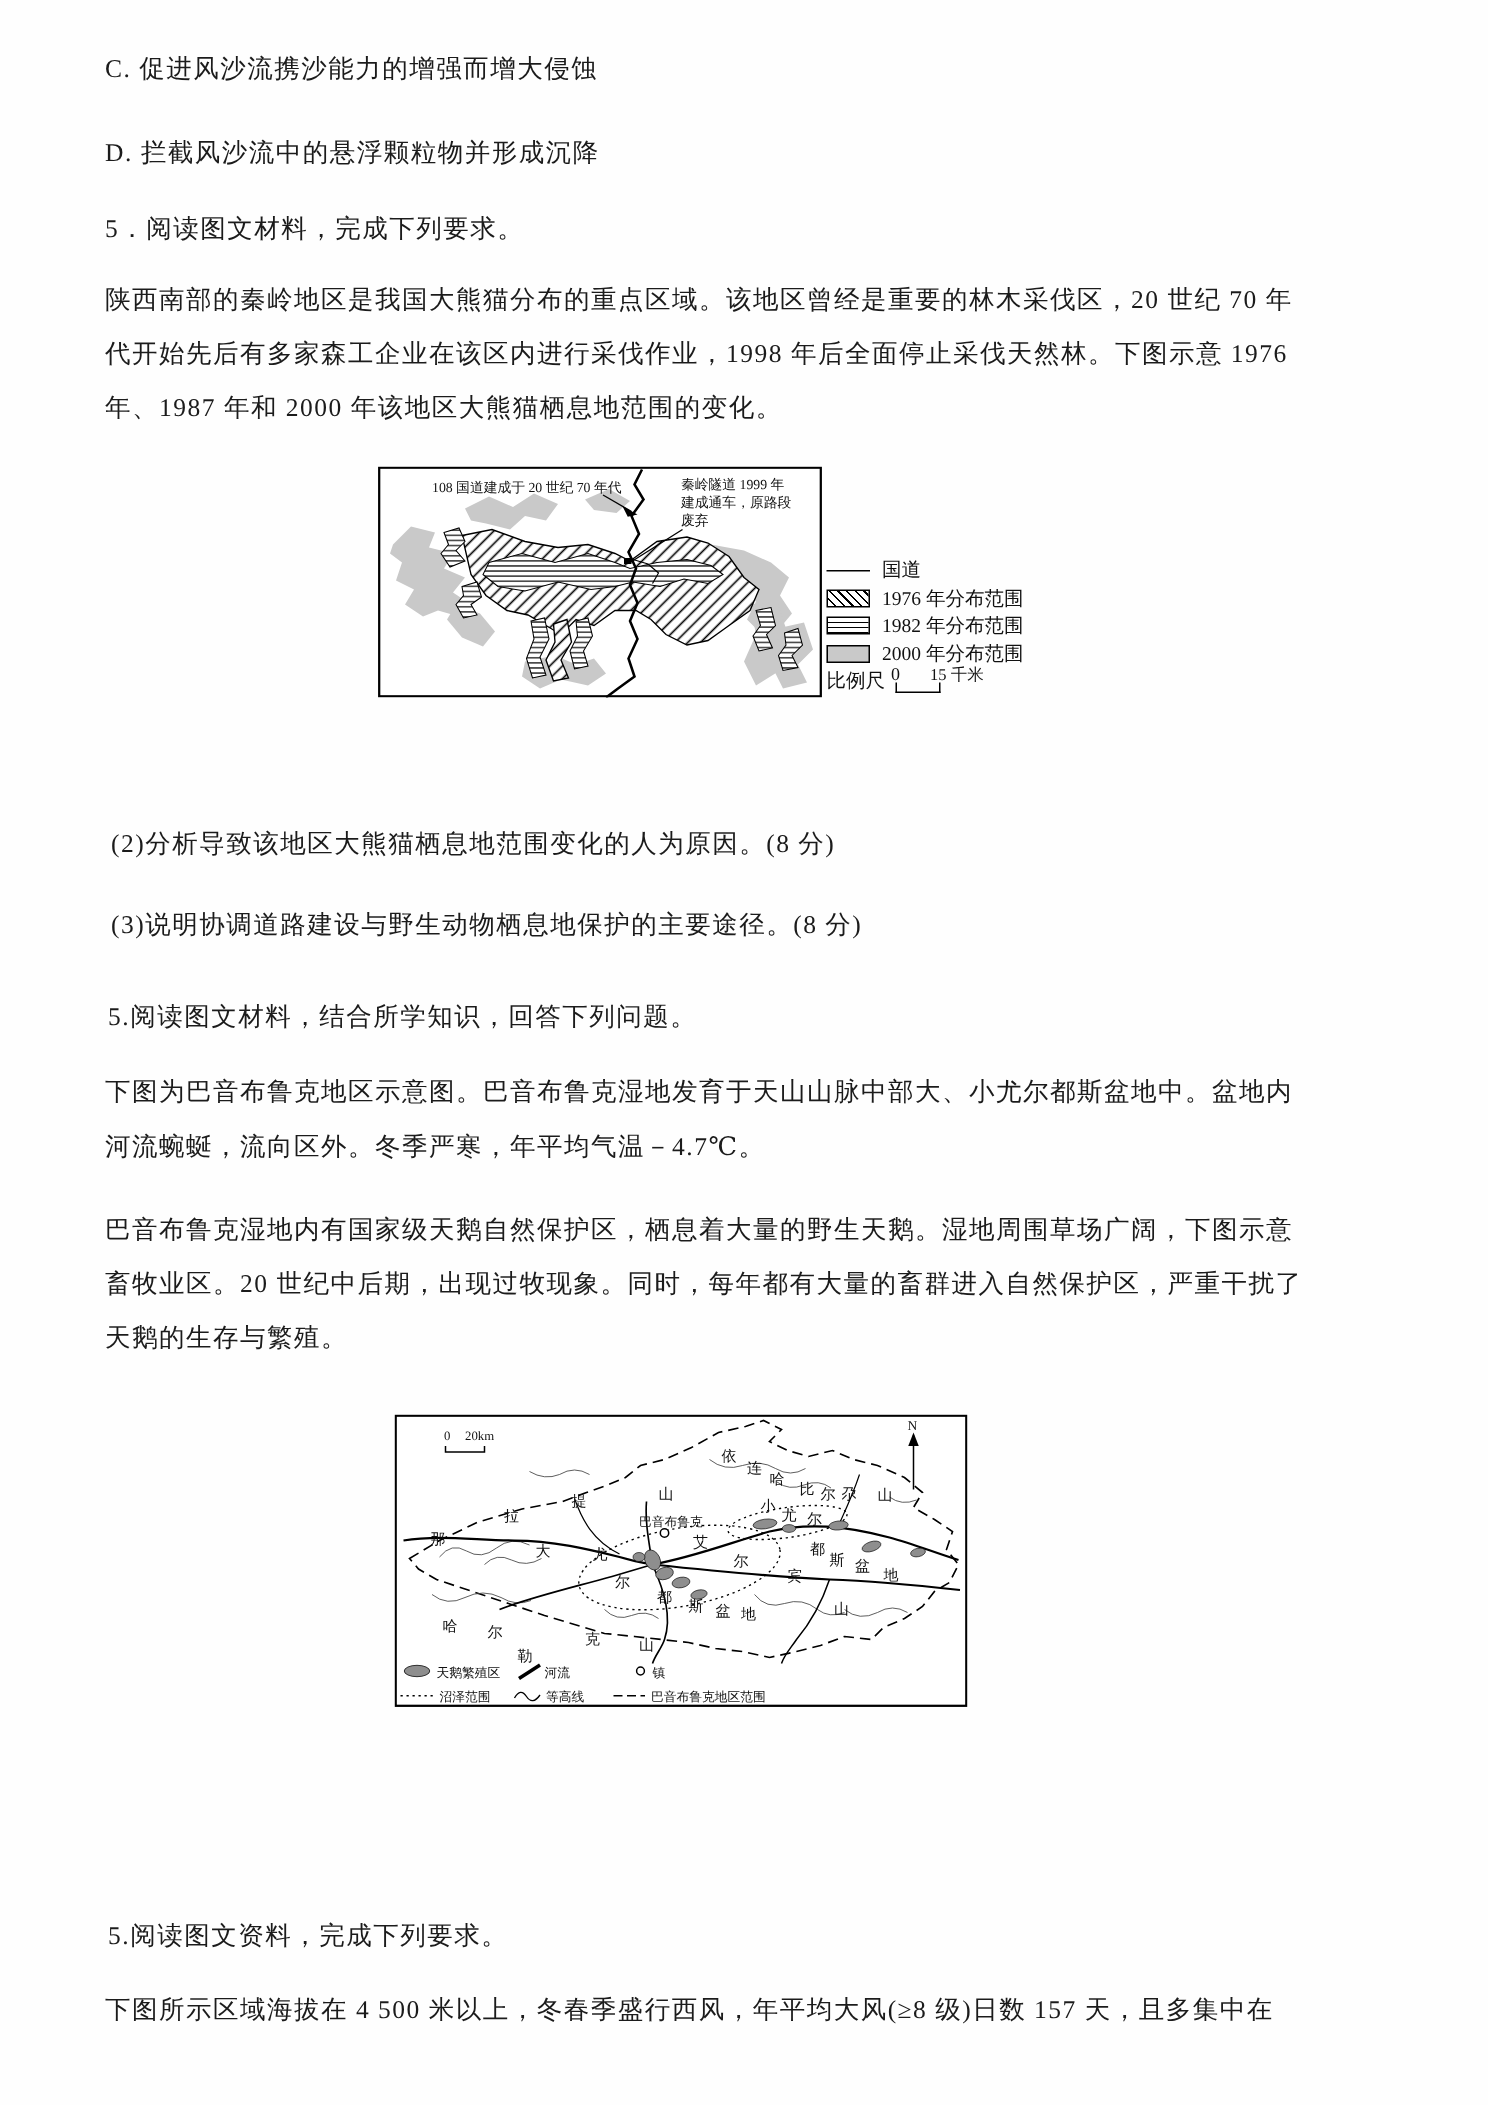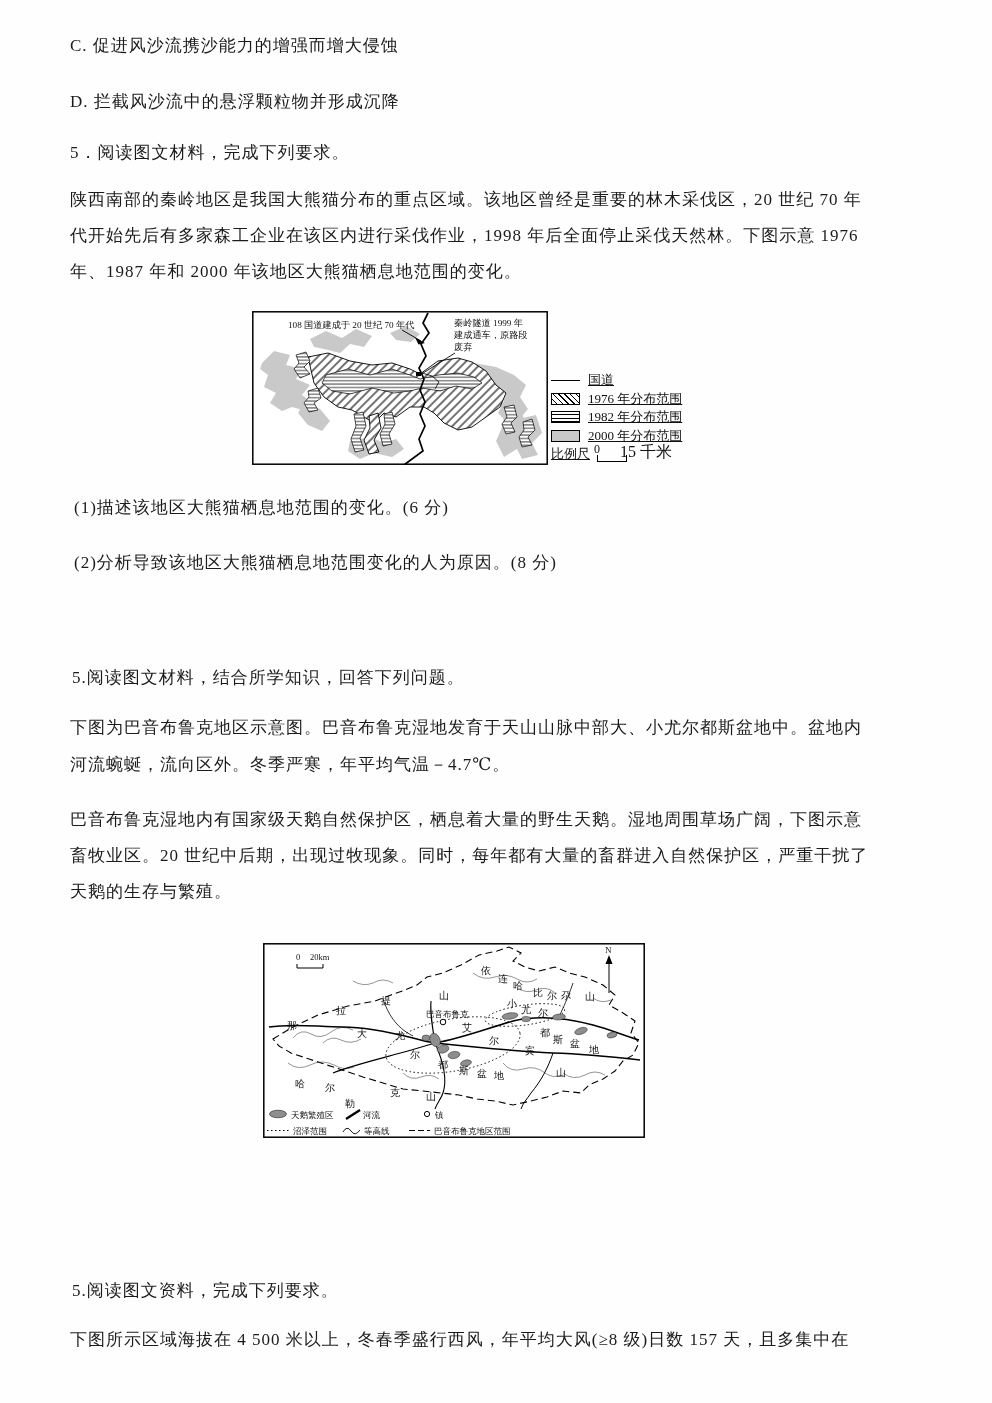--- a/index.html
+++ b/index.html
@@ -7,44 +7,44 @@
     position:relative;width:992px;height:1403px;background:#fefefe;
     font-family:"Liberation Serif","DejaVu Serif",serif;color:#1b1b1b;overflow:hidden;
   }
   .tline{
     position:absolute;font-size:17px;letter-spacing:1px;white-space:pre;line-height:20px;
   }
   .mapwrap{position:absolute;}
   svg text{font-family:"Liberation Serif","DejaVu Serif",serif;fill:#111;}
   
   .m1legend{position:absolute;left:551px;top:371px;font-size:13px;color:#111;}
-  .m1row{display:flex;align-items:center;height:18.5px;text-decoration:underline;}
+  .m1row{display:flex;align-items:center;height:18.5px;}
   .sw{width:29px;height:12px;border:1px solid #000;box-sizing:border-box;display:inline-block;margin-right:8px;flex:none;}
   .sw-hatch{background:repeating-linear-gradient(45deg,#fff 0 3px,#000 3px 4.1px);}
   .sw-str{background:repeating-linear-gradient(180deg,#fff 0 2.4px,#000 2.4px 3.4px);}
   .sw-gray{background:#c9c9c9;}
   .sw-road{width:29px;height:0;border:none;border-top:1.7px solid #000;margin-right:8px;flex:none;}
   .scalebar{display:inline-block;position:relative;width:78px;height:20px;margin-left:4px;}
   .scalebar .n0{position:absolute;left:0;top:-2px;font-size:12px;}
-  .scalebar .n15{position:absolute;left:26px;top:-2px;font-size:16px;white-space:pre;}
+  .scalebar .n15{position:absolute;left:26px;top:-2px;font-size:11px;white-space:pre;}
   .scalebar .brk{position:absolute;left:3px;top:11px;width:28px;height:6px;border-left:1px solid #000;border-right:1px solid #000;border-bottom:1.4px solid #000;}
 </style>
 </head>
 <body>
 
 <div class="page">
 
   <div class="tline" style="left:70px;top:36px">C. 促进风沙流携沙能力的增强而增大侵蚀</div>
   <div class="tline" style="left:70px;top:92px">D. 拦截风沙流中的悬浮颗粒物并形成沉降</div>
   <div class="tline" style="left:70px;top:143px">5．阅读图文材料，完成下列要求。</div>
   <div class="tline" style="left:70px;top:190px">陕西南部的秦岭地区是我国大熊猫分布的重点区域。该地区曾经是重要的林木采伐区，20 世纪 70 年</div>
   <div class="tline" style="left:70px;top:226px">代开始先后有多家森工企业在该区内进行采伐作业，1998 年后全面停止采伐天然林。下图示意 1976</div>
   <div class="tline" style="left:70px;top:262px">年、1987 年和 2000 年该地区大熊猫栖息地范围的变化。</div>
-  <div class="tline" style="left:74px;top:498px">(1)描述该地区大熊猫栖息地范围的变化。(6 分)</div>
   <div class="tline" style="left:74px;top:553px">(2)分析导致该地区大熊猫栖息地范围变化的人为原因。(8 分)</div>
+  <div class="tline" style="left:74px;top:607px">(3)说明协调道路建设与野生动物栖息地保护的主要途径。(8 分)</div>
   <div class="tline" style="left:72px;top:668px">5.阅读图文材料，结合所学知识，回答下列问题。</div>
   <div class="tline" style="left:70px;top:718px">下图为巴音布鲁克地区示意图。巴音布鲁克湿地发育于天山山脉中部大、小尤尔都斯盆地中。盆地内</div>
   <div class="tline" style="left:70px;top:755px">河流蜿蜒，流向区外。冬季严寒，年平均气温－4.7℃。</div>
   <div class="tline" style="left:70px;top:810px">巴音布鲁克湿地内有国家级天鹅自然保护区，栖息着大量的野生天鹅。湿地周围草场广阔，下图示意</div>
   <div class="tline" style="left:70px;top:846px">畜牧业区。20 世纪中后期，出现过牧现象。同时，每年都有大量的畜群进入自然保护区，严重干扰了</div>
   <div class="tline" style="left:70px;top:882px">天鹅的生存与繁殖。</div>
   <div class="tline" style="left:72px;top:1281px">5.阅读图文资料，完成下列要求。</div>
   <div class="tline" style="left:70px;top:1330px">下图所示区域海拔在 4 500 米以上，冬春季盛行西风，年平均大风(≥8 级)日数 157 天，且多集中在</div>
 
   <div class="mapwrap" style="left:252px;top:311px">

